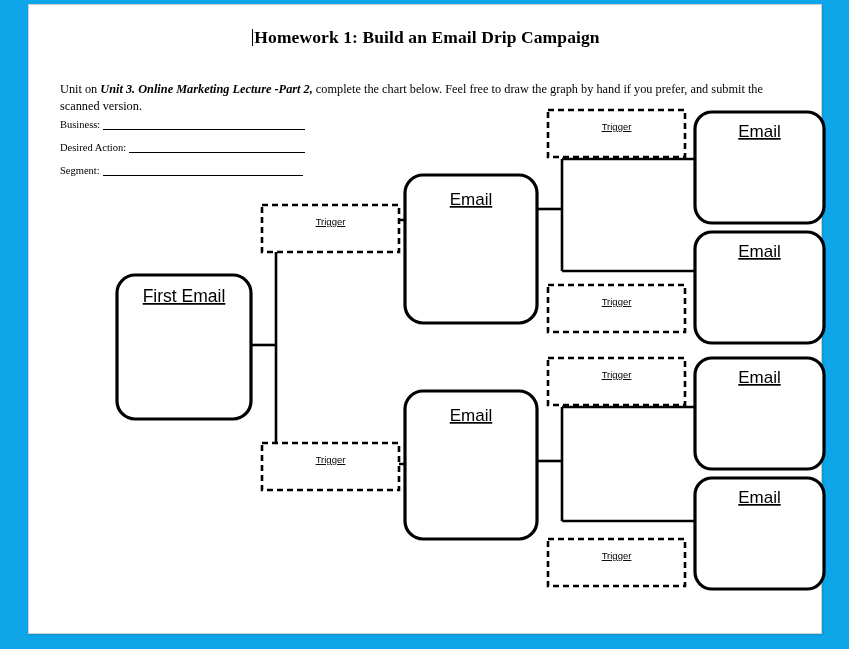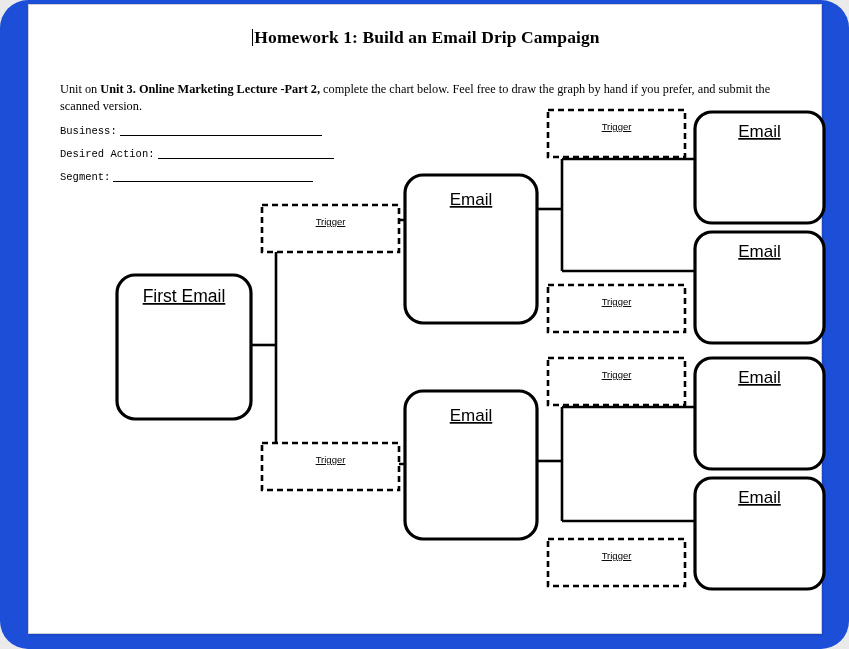--- a/index.html
+++ b/index.html
@@ -11,22 +11,21 @@
     width: 849px;
     height: 649px;
     overflow: hidden;
     font-family: "Liberation Serif", serif;
   }
   #page-wrap {
     position: absolute;
     left: 0; top: 0;
     width: 849px;
     height: 649px;
-    background: #1d4ed8;
-    border-radius: 28px;
+    background: #0ea5e9;
   }
   
   #document-sheet {
     position: absolute;
     left: 28px;
     top: 4px;
     width: 794px;
     height: 630px;
     background: #ffffff;
     border: 1px solid #cfcfcf;
@@ -59,34 +58,34 @@
     position: absolute;
     left: 31px;
     top: 64px;
     width: 735px;
     font-family: "Liberation Serif", serif;
     font-size: 12.3px;
     line-height: 16.5px;
     color: #000;
     text-align: left;
   }
-  #intro-paragraph b { font-weight: bold; }
+  #intro-paragraph b { font-weight: bold; font-style: italic; }
 
   
   #fields-block {
     position: absolute;
     left: 31px;
     top: 114px;
     width: 320px;
   }
   .field-row {
     height: 23px;
     display: flex;
-    align-items: center;
-    font-family: Liberation Mono, monospace;
+    align-items: flex-start;
+    font-family: Liberation Serif, serif;
     font-size: 10.5px;
     color: #000;
     white-space: nowrap;
   }
   .field-label { margin-right: 3px; }
   .field-blank {
     display: inline-block;
     height: 10px;
     border-bottom: 1px solid #000;
   }

